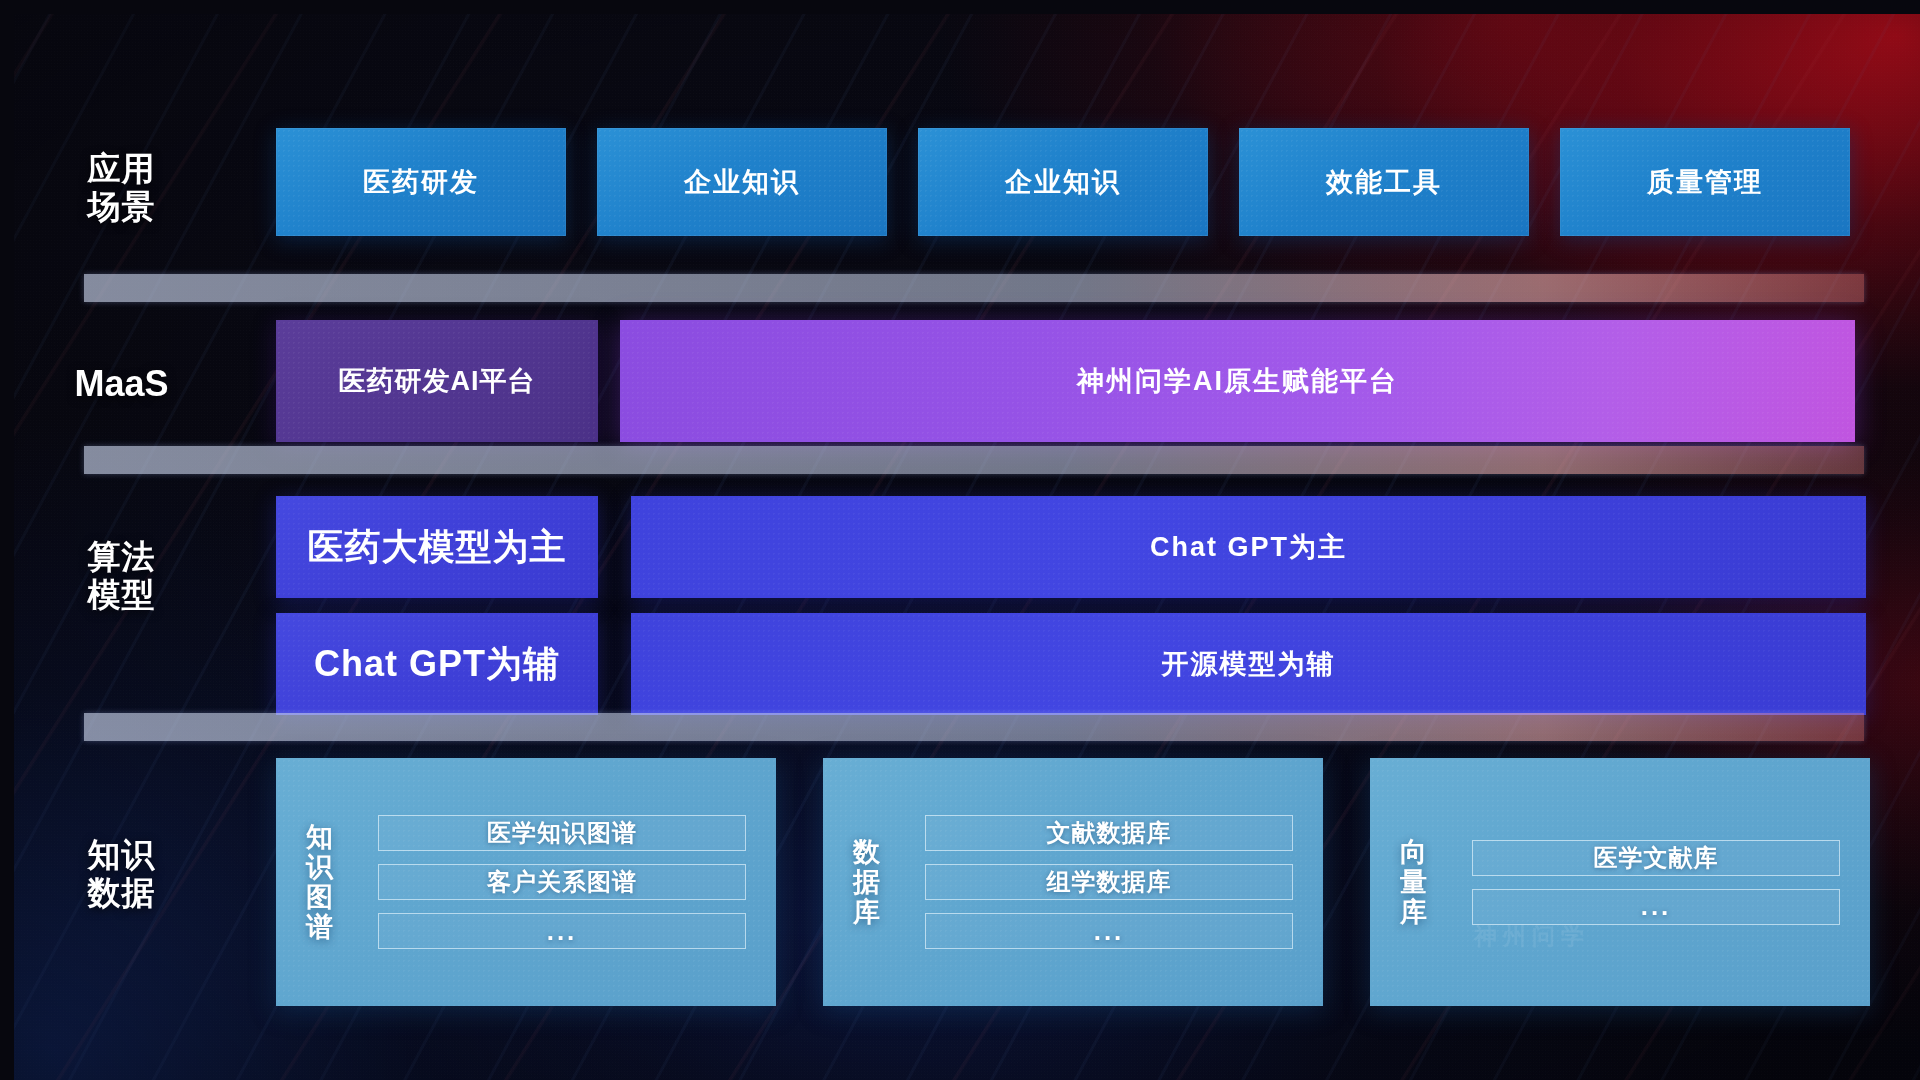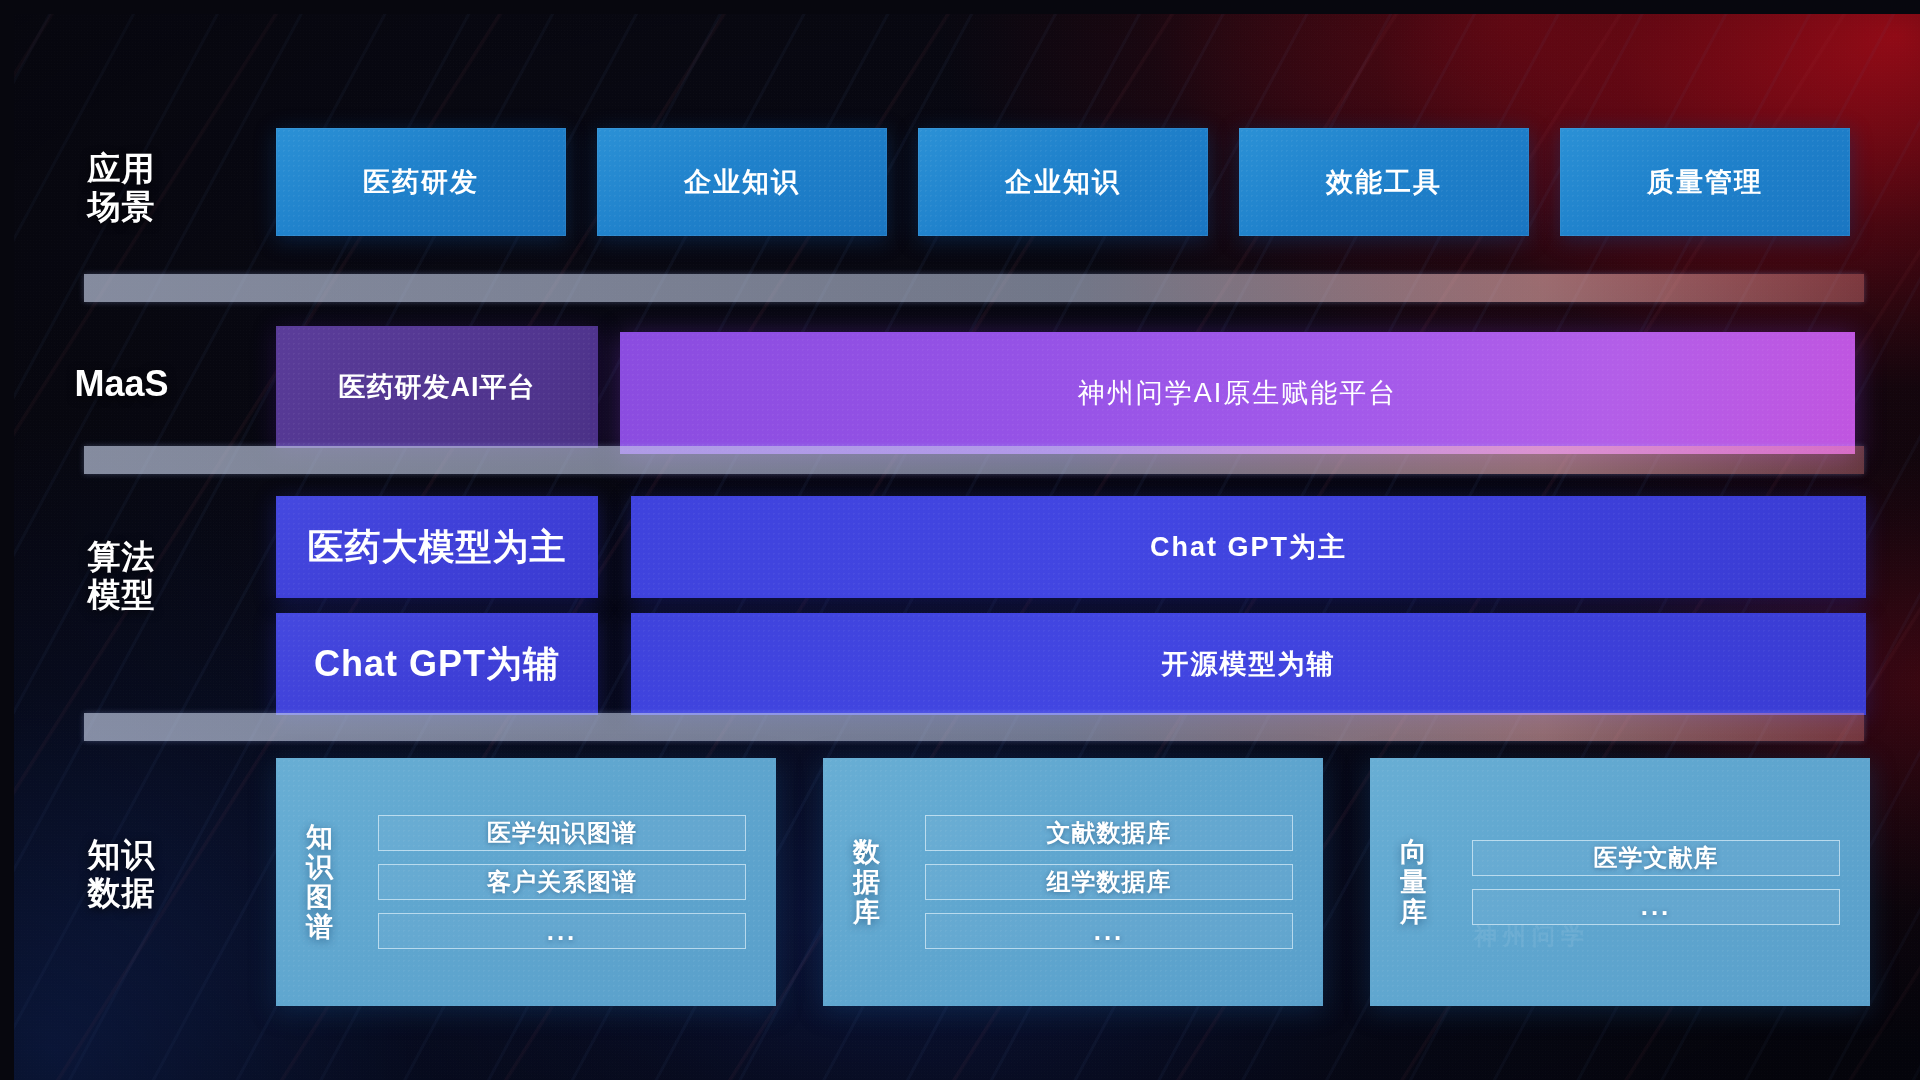--- a/index.html
+++ b/index.html
@@ -87,23 +87,23 @@
     background:linear-gradient(145deg,#5b3d9a 0%,#523691 50%,#4b3187 100%);
     display:flex; align-items:center; justify-content:center;
     color:#fff; font-size:27px; font-weight:bold; letter-spacing:1px;
     box-shadow:0 4px 22px rgba(60,20,120,.4);
     position:relative; overflow:hidden;
   }
   .maas-right{
     width:1235px; height:122px;
     background:linear-gradient(100deg,#8b4ce0 0%,#9552e6 32%,#a259ea 58%,#b35ee8 80%,#c055e0 100%);
     display:flex; align-items:center; justify-content:center;
-    color:#fff; font-size:27px; font-weight:normal; letter-spacing:2px;
+    color:#fff; font-size:27px; font-weight:bold; letter-spacing:2px;
     box-shadow:0 4px 26px rgba(120,50,200,.45);
-    position:relative; overflow:hidden;margin-top:12px;
+    position:relative; overflow:hidden;
   }
   .maas-left::after,.maas-right::after{
     content:""; position:absolute; inset:0;
     background-image:radial-gradient(rgba(255,255,255,0.10) 1px, rgba(0,0,0,0) 1px);
     background-size:5px 5px; opacity:.45; pointer-events:none;
   }
 
   
   .algo-row1{ left:248px; top:468px; gap:33px; }
   .algo-row2{ left:248px; top:585px; gap:33px; }

